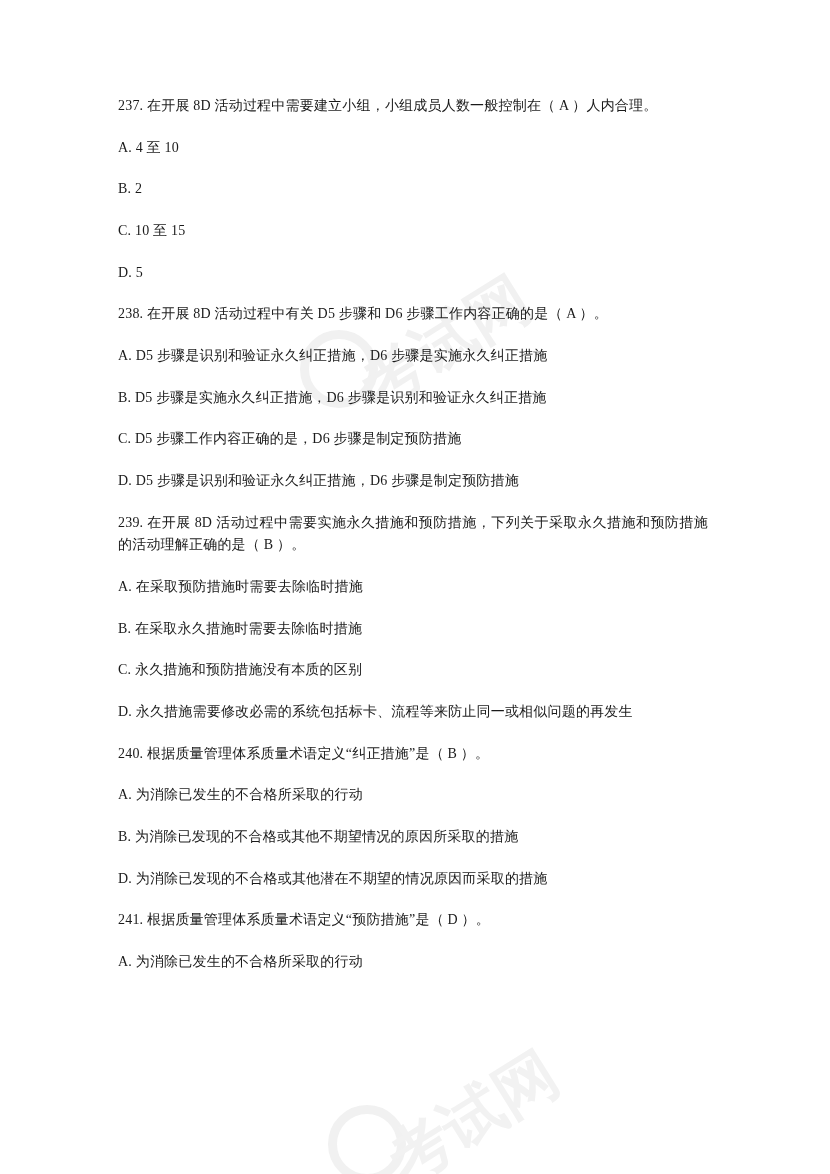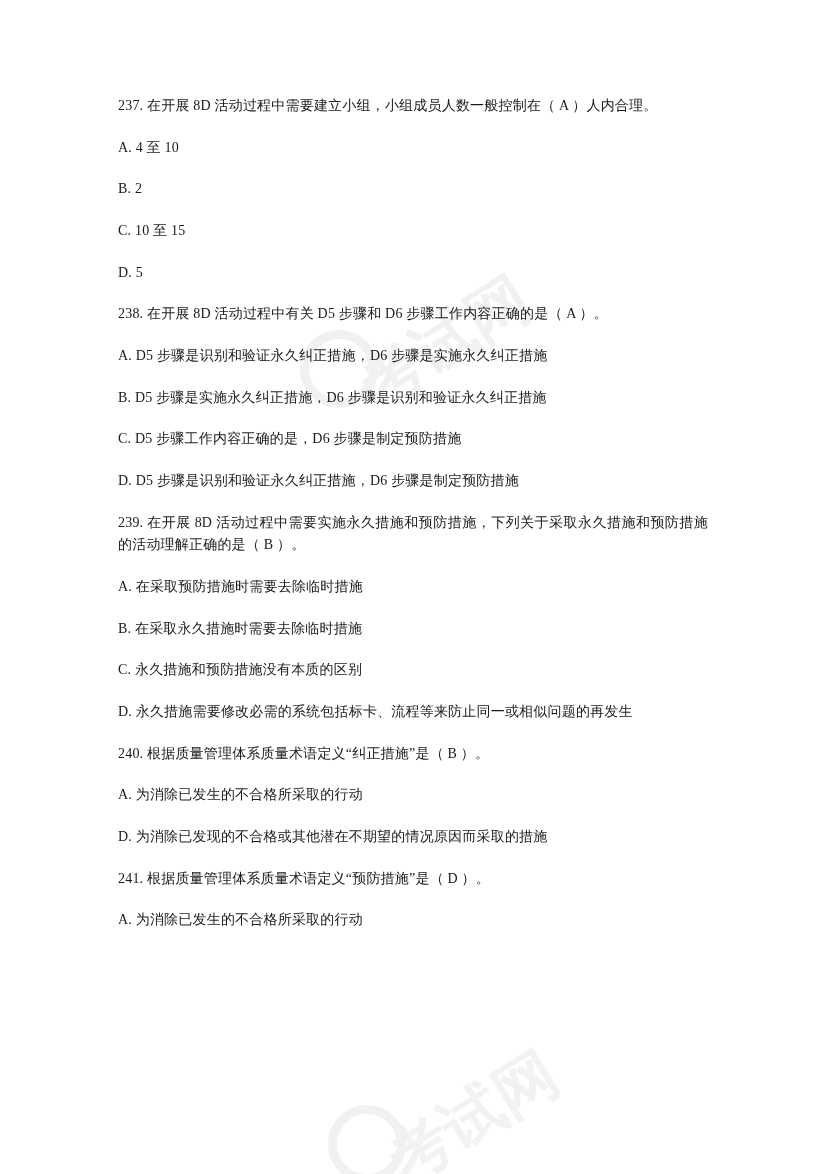--- a/index.html
+++ b/index.html
@@ -123,20 +123,21 @@
       <p class="line q-stem">239. 在开展 8D 活动过程中需要实施永久措施和预防措施，下列关于采取永久措施和预防措施的活动理解正确的是（ B ）。</p>
       <p class="line opt">A. 在采取预防措施时需要去除临时措施</p>
       <p class="line opt">B. 在采取永久措施时需要去除临时措施</p>
       <p class="line opt">C. 永久措施和预防措施没有本质的区别</p>
       <p class="line opt">D. 永久措施需要修改必需的系统包括标卡、流程等来防止同一或相似问题的再发生</p>
     </div>
 
     <div class="q-block">
       <p class="line q-stem">240. 根据质量管理体系质量术语定义“纠正措施”是（ B ）。</p>
       <p class="line opt">A. 为消除已发生的不合格所采取的行动</p>
+      <p class="line opt">B. 为消除已发现的不合格或其他不期望情况的原因所采取的措施</p>
       <p class="line opt">D. 为消除已发现的不合格或其他潜在不期望的情况原因而采取的措施</p>
     </div>
 
     <div class="q-block">
       <p class="line q-stem">241. 根据质量管理体系质量术语定义“预防措施”是（ D ）。</p>
       <p class="line opt">A. 为消除已发生的不合格所采取的行动</p>
     </div>
 
   </div>
 </div>

